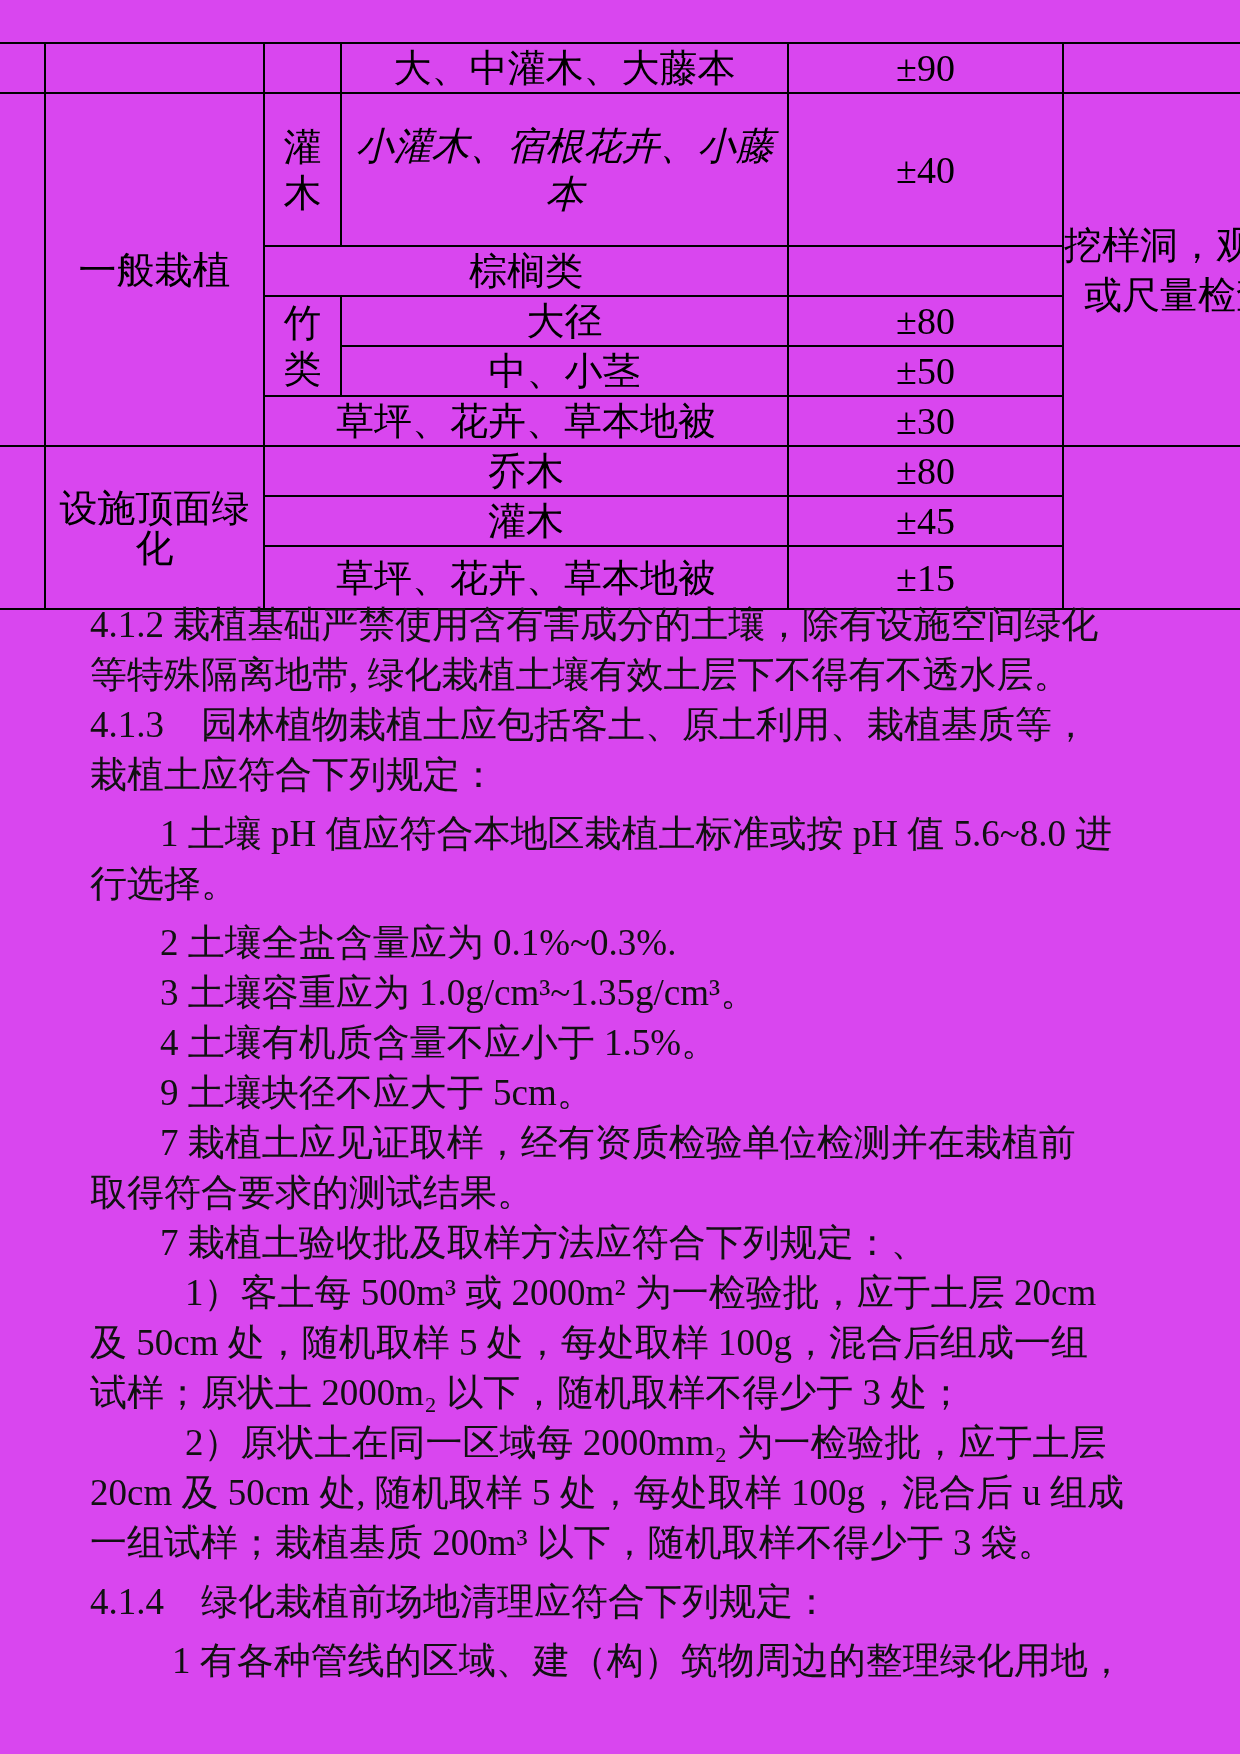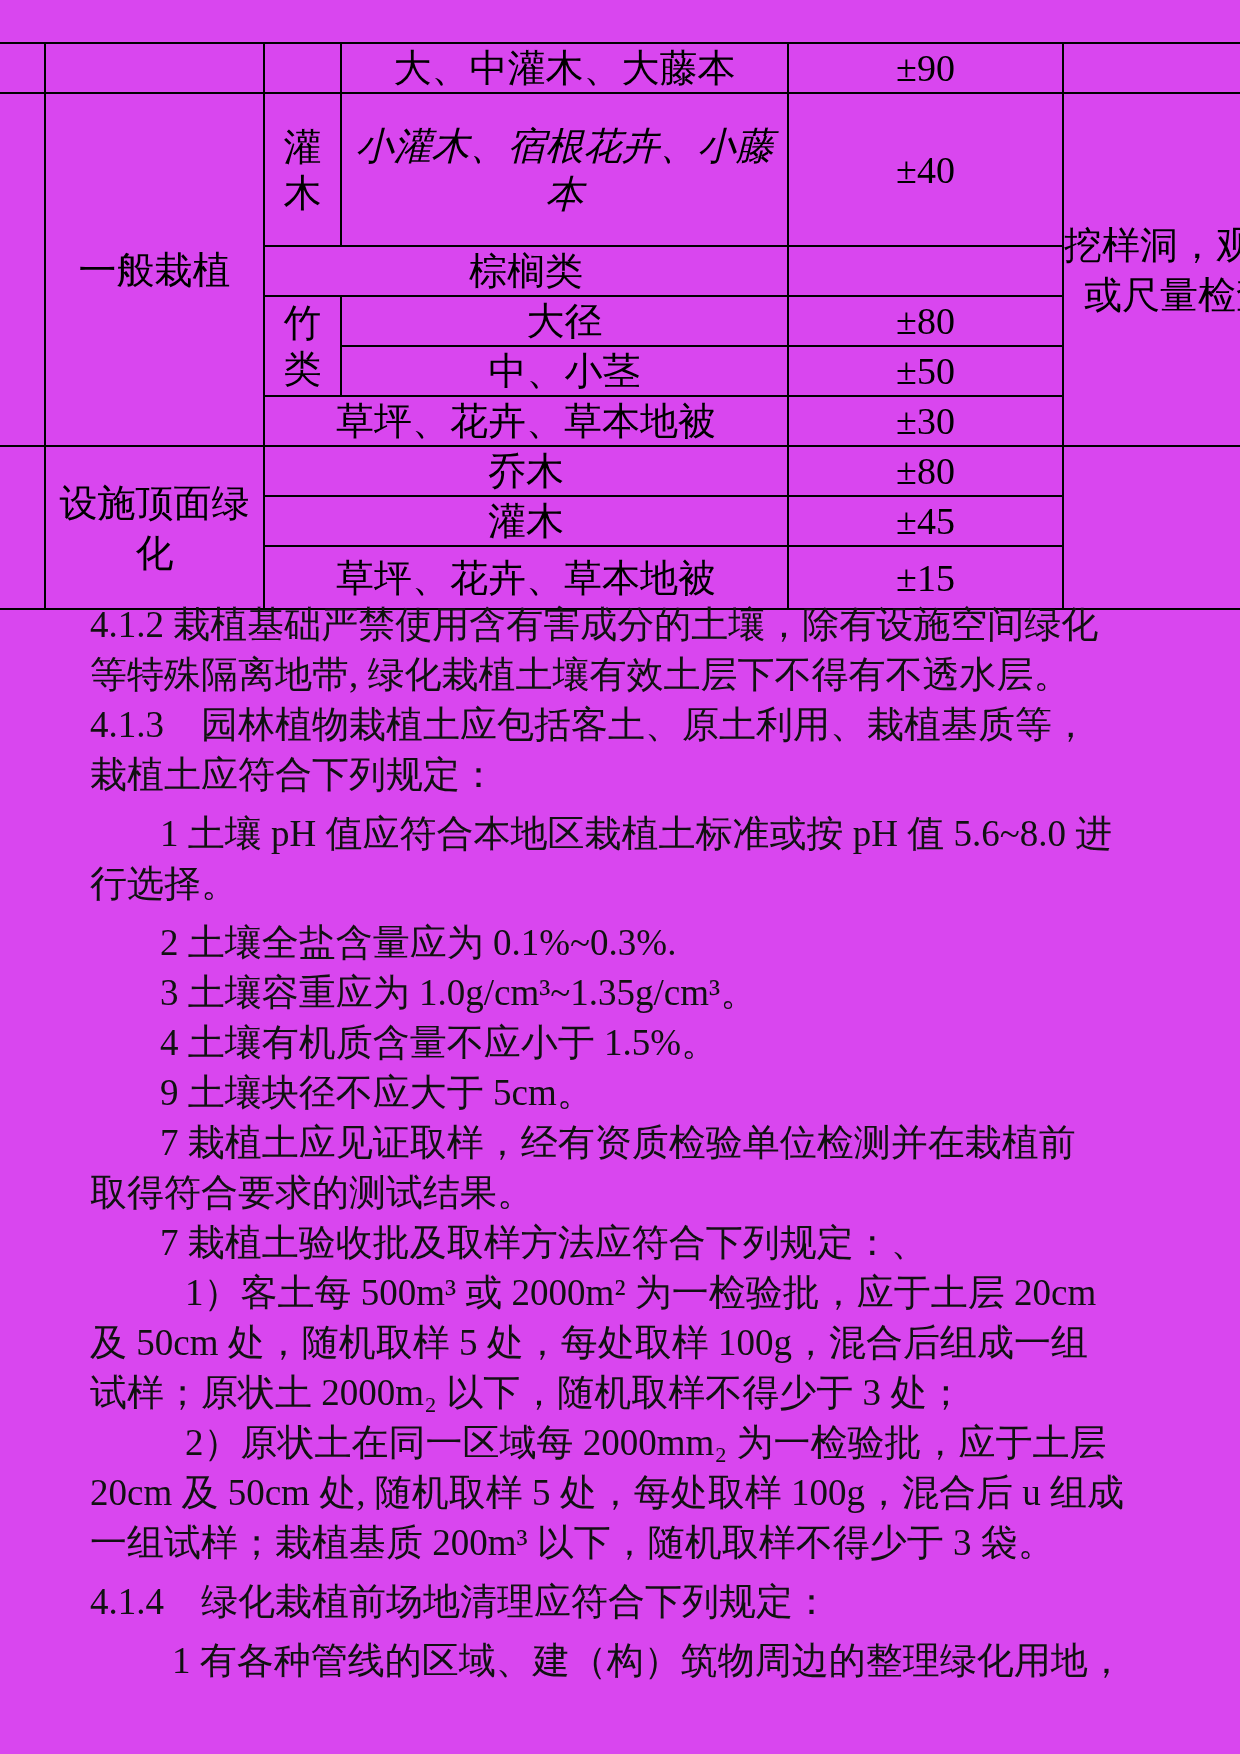--- a/index.html
+++ b/index.html
@@ -24,21 +24,21 @@
   td.topline{border-top:3px solid #000;}
   td.secline{border-bottom:6px double #000;}
   td.botline{border-bottom:6px double #000;}
   td.noright{border-right:none;}
   td.plant-wrap{
     text-align:left;vertical-align:top;
     padding:12px 34px 0 24px;
     font-style:italic;
   }
   td.cat{vertical-align:top;padding-top:26px;border-radius:6px;}
-  td.cat2{vertical-align:middle;padding:0 6px;line-height:50px;}
+  td.cat2{vertical-align:middle;padding:0 6px;line-height:40px;}
   td.tolval{text-align:left;padding-left:52px;}
   td.tolval-top{vertical-align:top;padding-top:8px;border-radius:9px;}
   .vlabel{
     width:40px;margin:0 auto;word-break:break-all;line-height:46px;
   }
   td.method{
     vertical-align:top;text-align:left;padding:42px 0 0 22px;
   }
   .method-l1,.method-l2{white-space:nowrap;line-height:50px;}
   .method-l2{padding-left:20px;}

